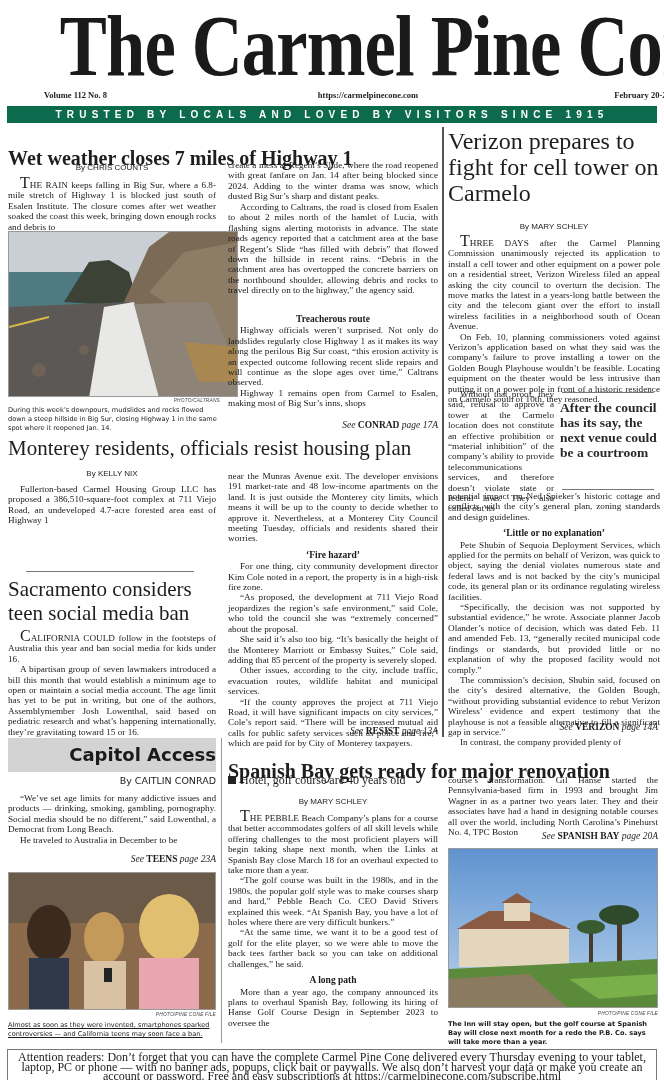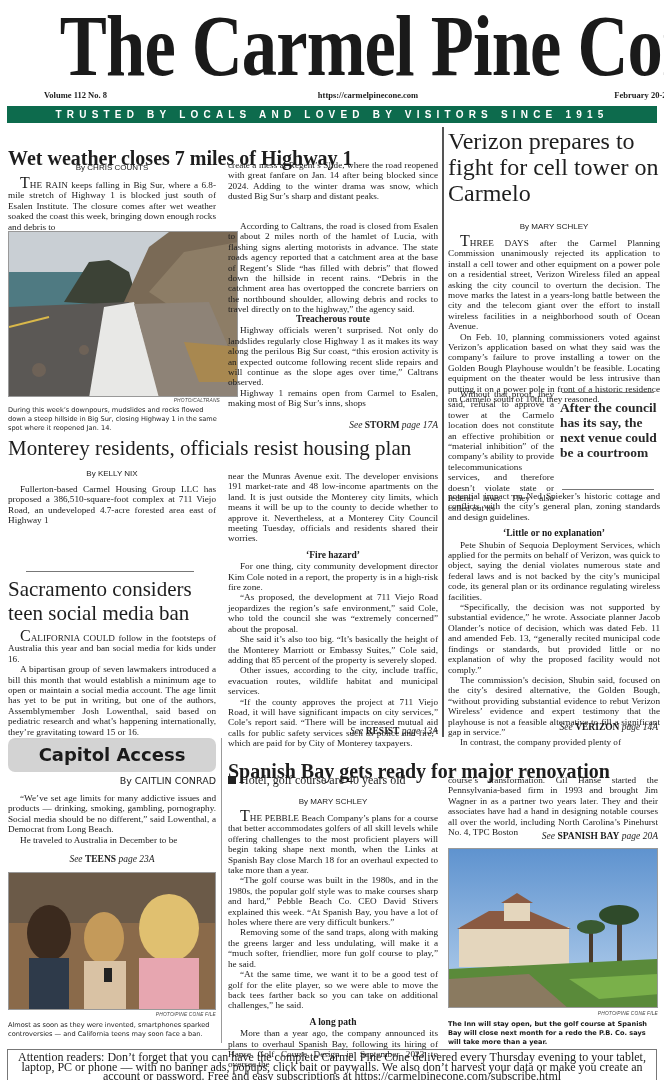--- a/index.html
+++ b/index.html
@@ -31,21 +31,21 @@
   .smallcaps { font-variant: small-caps; }
   .subhead { font-weight: bold; text-align: center; font-size: 9.5px; margin: 6px 0 1px; }
   .jump { font-style: italic; text-align: right; font-size: 9.5px; }
   .jump b { font-style: normal; }
   .caption { font-family: "DejaVu Sans", sans-serif; font-size: 6.6px; line-height: 9px; color: #1a1a1a; }
   .credit { font-family: "Liberation Sans", sans-serif; font-size: 4.8px; text-align: right; color: #444; font-style: italic; letter-spacing: .2px; }
   .photo { position: absolute; overflow: hidden; border: 1px solid #999; }
 
   .pullquote { font-weight: bold; font-size: 13.5px; line-height: 15px; color: #2a2a2a; }
   .capitol-box { background: #d3d3d3; font-family: "DejaVu Sans", sans-serif; font-weight: bold; font-size: 18px;
-    text-align: center; line-height: 30px; color: #1a1a1a; border-radius: 7px; }
+    text-align: right; line-height: 30px; color: #1a1a1a; }
   .footer-box { left: 7px; top: 1049px; width: 650px; height: 43px; border: 1px solid #777;
     font-size: 12px; text-align: center; line-height: 9.5px; padding-top: 3px; }
 </style>
 </head>
 <body>
 
 <div class="abs masthead">The Carmel Pine Cone</div>
 <div class="abs infobar">
   <span class="vol">Volume 112  No. 8</span>
   <span class="url">https://carmelpinecone.com</span>
@@ -73,30 +73,30 @@
     <circle cx="75" cy="118" r="5" fill="#6e6257"></circle>
     <path d="M0 95 L40 85" stroke="#d9b84a" stroke-width="2"></path>
   </svg>
 </div>
 <div class="abs credit" style="left:8px; top:398px; width:212px;">PHOTO/CALTRANS</div>
 <div class="abs caption" style="left:8px; top:406px; width:212px;">During this week’s downpours, mudslides and rocks flowed down a steep hillside in Big Sur, closing Highway 1 in the same spot where it reopened Jan. 14.</div>
 
 <div class="abs body" style="left:228px; top:160px; width:210px;">
   <p style="text-indent:0">create a mess at Regent’s Slide, where the road reopened with great fanfare on Jan. 14 after being blocked since 2024. Adding to the winter drama was snow, which dusted Big Sur’s sharp and distant peaks.</p>
 </div>
-<div class="abs body" style="left:228px; top:202px; width:210px;margin-top:19px;">
+<div class="abs body" style="left:228px; top:202px; width:210px;">
   <p style="text-indent:12px; padding-left:0;">According to Caltrans, the road is closed from Esalen to about 2 miles north of the hamlet of Lucia, with flashing signs alerting motorists in advance. The state roads agency reported that a catchment area at the base of Regent’s Slide “has filled with debris” that flowed down the hillside in recent rains. “Debris in the catchment area has overtopped the concrete barriers on the northbound shoulder, allowing debris and rocks to travel directly on to the highway,” the agency said.</p>
 </div>
 <div class="abs body" style="left:228px; top:308px; width:210px;">
   <div class="subhead">Treacherous route</div>
   <p>Highway officials weren’t surprised. Not only do landslides regularly close Highway 1 as it makes its way along the perilous Big Sur coast, “this erosion activity is an expected outcome following recent slide repairs and will continue as the slope ages over time,” Caltrans observed.</p>
   <p>Highway 1 remains open from Carmel to Esalen, making most of Big Sur’s inns, shops</p>
 </div>
 <div class="abs jump" style="left:228px; top:420px; width:210px;">
-  <span>See</span> <b>STORM</b> <span>page 17A</span>
+  <span>See</span> <b>CONRAD</b> <span>page 17A</span>
 </div>
 
 <div class="vrule" style="left:442px; top:127px; height:610px;"></div>
 
 <div class="abs hl-light" style="left:448px; top:128px; width:214px; font-size:24px; line-height:26px;">Verizon prepares to fight for cell tower on Carmelo</div>
 <div class="abs byline" style="left:448px; top:222px; width:212px;">By MARY SCHLEY</div>
 <div class="abs body" style="left:448px; top:236px; width:212px;">
   <p><span class="dropcap">T</span><span class="smallcaps">HREE DAYS</span><span> after the Carmel Planning Commission unanimously rejected its application to install a cell tower and other equipment on a power pole on a residential street, Verizon Wireless filed an appeal asking the city council to overturn the decision. The move marks the latest in a years-long battle between the city and the telecom giant over the effort to install wireless facilities in a neighborhood south of Ocean Avenue.</span></p>
   <p>On Feb. 10, planning commissioners voted against Verizon’s application based on what they said was the company’s failure to prove installing a tower on the Golden Bough Playhouse wouldn’t be feasible. Locating equipment on the theater would be less intrusive than putting it on a power pole in front of a historic residence on Carmelo south of 10th, they reasoned.</p>
 </div>
@@ -142,50 +142,49 @@
 <div class="abs body" style="left:8px; top:631px; width:208px;">
   <p><span class="dropcap">C</span><span class="smallcaps">ALIFORNIA COULD</span><span> follow in the footsteps of Australia this year and ban social media for kids under 16.</span></p>
   <p>A bipartisan group of seven lawmakers introduced a bill this month that would establish a minimum age to open or maintain a social media account. The age limit has yet to be put in writing, but one of the authors, Assemblymember Josh Lowenthal, said based on pediatric research and what’s happening internationally, they’re gravitating toward 15 or 16.</p>
 </div>
 <div class="abs capitol-box" style="left:8px; top:738px; width:208px; height:34px; line-height:34px;">Capitol Access</div>
 <div class="abs" style="left:8px; top:775px; width:208px; text-align:right; font-family:'DejaVu Sans', sans-serif; font-size:9.5px;">By CAITLIN CONRAD</div>
 <div class="abs body" style="left:8px; top:793px; width:208px;">
   <p>“We’ve set age limits for many addictive issues and products — drinking, smoking, gambling, pornography. Social media should be no different,” said Lowenthal, a Democrat from Long Beach.</p>
   <p>He traveled to Australia in December to be</p>
 </div>
-<div class="abs jump" style="left:8px; top:854px; width:208px;text-align:center;">
+<div class="abs jump" style="left:8px; top:854px; width:208px;">
   <span>See</span> <b>TEENS</b> <span>page 23A</span>
 </div>
 <div class="photo" style="left:8px; top:872px; width:208px; height:138px;">
   <svg width="208" height="138" viewBox="0 0 208 138">
     <rect width="208" height="138" fill="#8a6a4a"></rect>
     <rect width="208" height="50" fill="#6b5a48"></rect>
     <ellipse cx="40" cy="60" rx="22" ry="28" fill="#3b2a1e"></ellipse>
     <rect x="20" y="85" width="40" height="53" fill="#2e3a4a"></rect>
     <ellipse cx="95" cy="65" rx="20" ry="26" fill="#c49a5a"></ellipse>
     <rect x="75" y="88" width="42" height="50" fill="#d9c2a4"></rect>
     <ellipse cx="160" cy="55" rx="30" ry="34" fill="#e0c070"></ellipse>
     <rect x="130" y="85" width="60" height="53" fill="#e7a6b0"></rect>
     <rect x="95" y="95" width="8" height="14" fill="#222"></rect>
   </svg>
 </div>
 <div class="abs credit" style="left:8px; top:1012px; width:208px;">PHOTO/PINE CONE FILE</div>
-<div class="abs caption" style="left:8px; top:1021px; width:210px;">Almost as soon as they were invented, smartphones sparked controversies — and California teens may soon face a ban.</div>
+<div class="abs caption" style="left:8px; top:1021px; width:210px;text-decoration:underline;">Almost as soon as they were invented, smartphones sparked controversies — and California teens may soon face a ban.</div>
 
 <div class="vrule" style="left:221px; top:738px; height:305px; width:1px; background:#999;"></div>
 
 <div class="abs hl-bold" style="left:228px; top:741px; font-size:20px; line-height:24px;">Spanish Bay gets ready for major renovation</div>
 <div class="abs" style="left:228px; top:773px; width:210px; font-size:12px;">
   <span style="display:inline-block; width:8px; height:8px; background:#222; margin-right:4px;"></span><span>Hotel, golf course are 40 years old</span>
 </div>
 <div class="abs byline" style="left:228px; top:797px; width:210px;">By MARY SCHLEY</div>
 <div class="abs body" style="left:228px; top:811px; width:210px;">
   <p><span class="dropcap">T</span><span class="smallcaps">HE PEBBLE</span><span> Beach Company’s plans for a course that better accommodates golfers of all skill levels while offering challenges to the most proficient players will begin taking shape next month, when the Links at Spanish Bay close March 18 for an overhaul expected to take more than a year.</span></p>
   <p>“The golf course was built in the 1980s, and in the 1980s, the popular golf style was to make courses sharp and hard,” Pebble Beach Co. CEO David Stivers explained this week. “At Spanish Bay, you have a lot of holes where there are very difficult bunkers.”</p>
-  <p>Removing some of the sand traps, along with making the greens larger and less undulating, will make it a “much softer, friendlier, more fun golf course to play,” he said.</p>
   <p>“At the same time, we want it to be a good test of golf for the elite player, so we were able to move the back tees farther back so you can take on additional challenges,” he said.</p>
   <div class="subhead">A long path</div>
   <p>More than a year ago, the company announced its plans to overhaul Spanish Bay, following its hiring of Hanse Golf Course Design in September 2023 to oversee the</p>
 </div>
 <div class="abs body" style="left:448px; top:775px; width:210px;">
   <p style="text-indent:0">course’s transformation. Gil Hanse started the Pennsylvania-based firm in 1993 and brought Jim Wagner in as a partner two years later. They and their associates have had a hand in designing notable courses all over the world, including North Carolina’s Pinehurst No. 4, TPC Boston</p>
 </div>
 <div class="abs jump" style="left:448px; top:831px; width:210px;">
   <span>See</span> <b>SPANISH BAY</b> <span>page 20A</span>
 </div>

